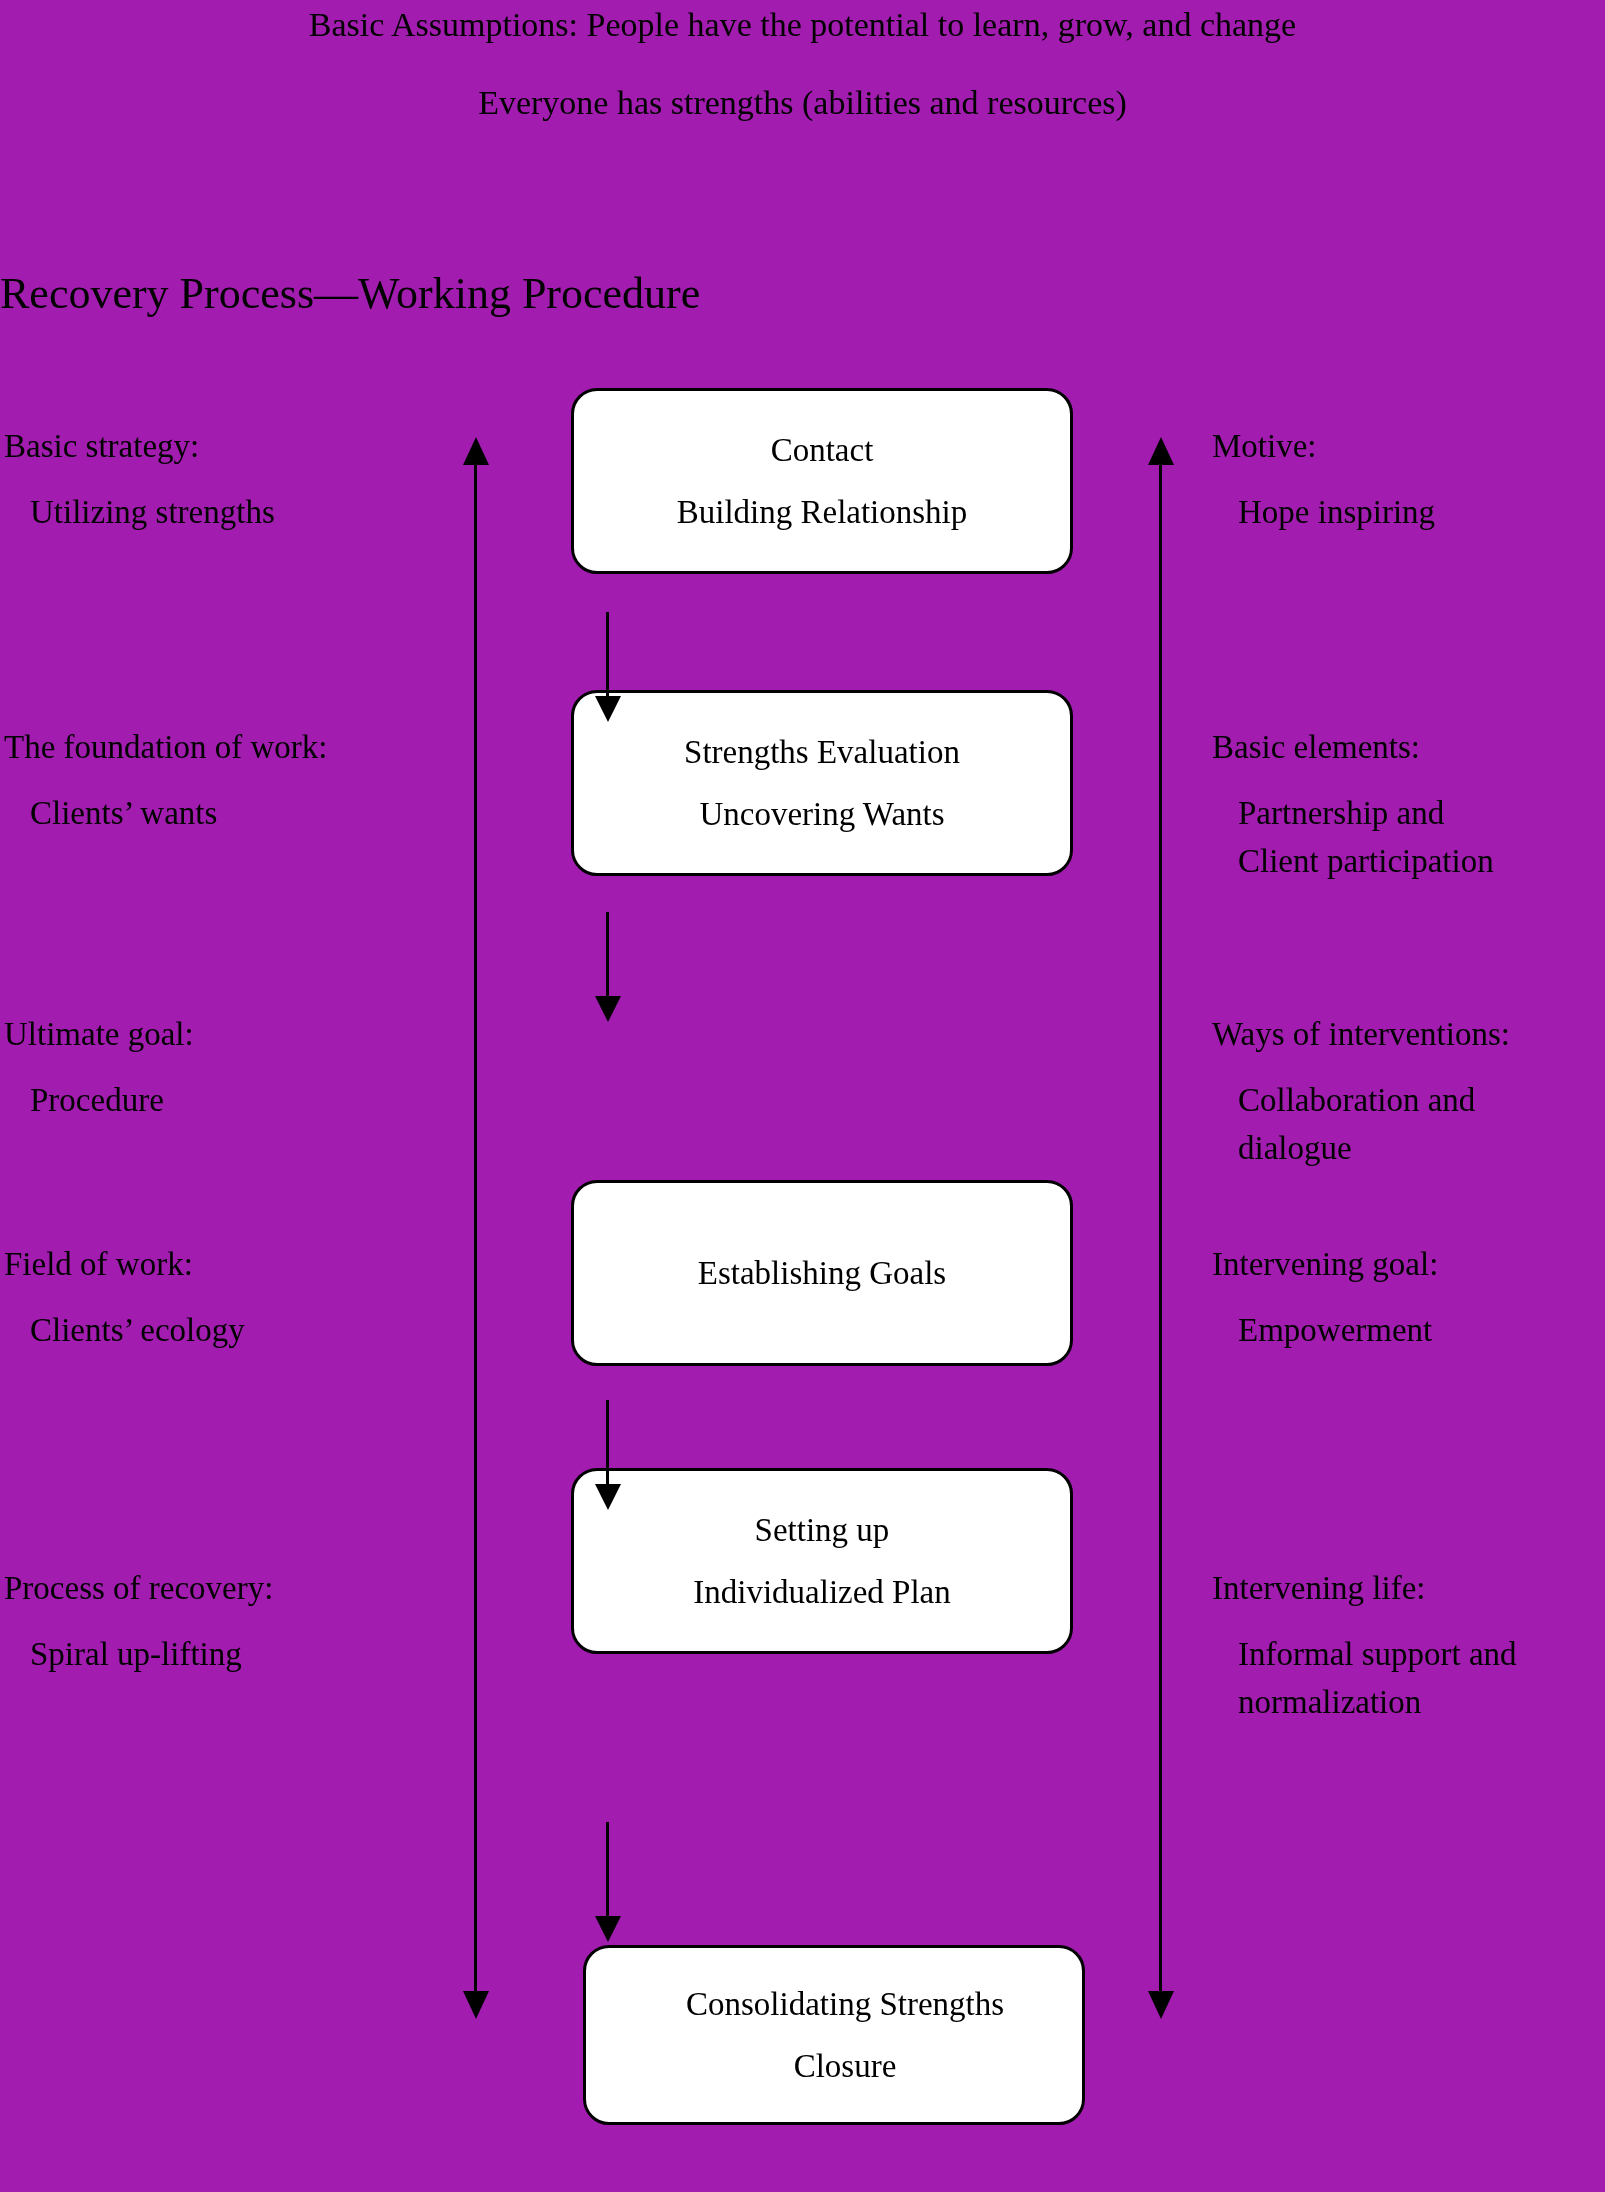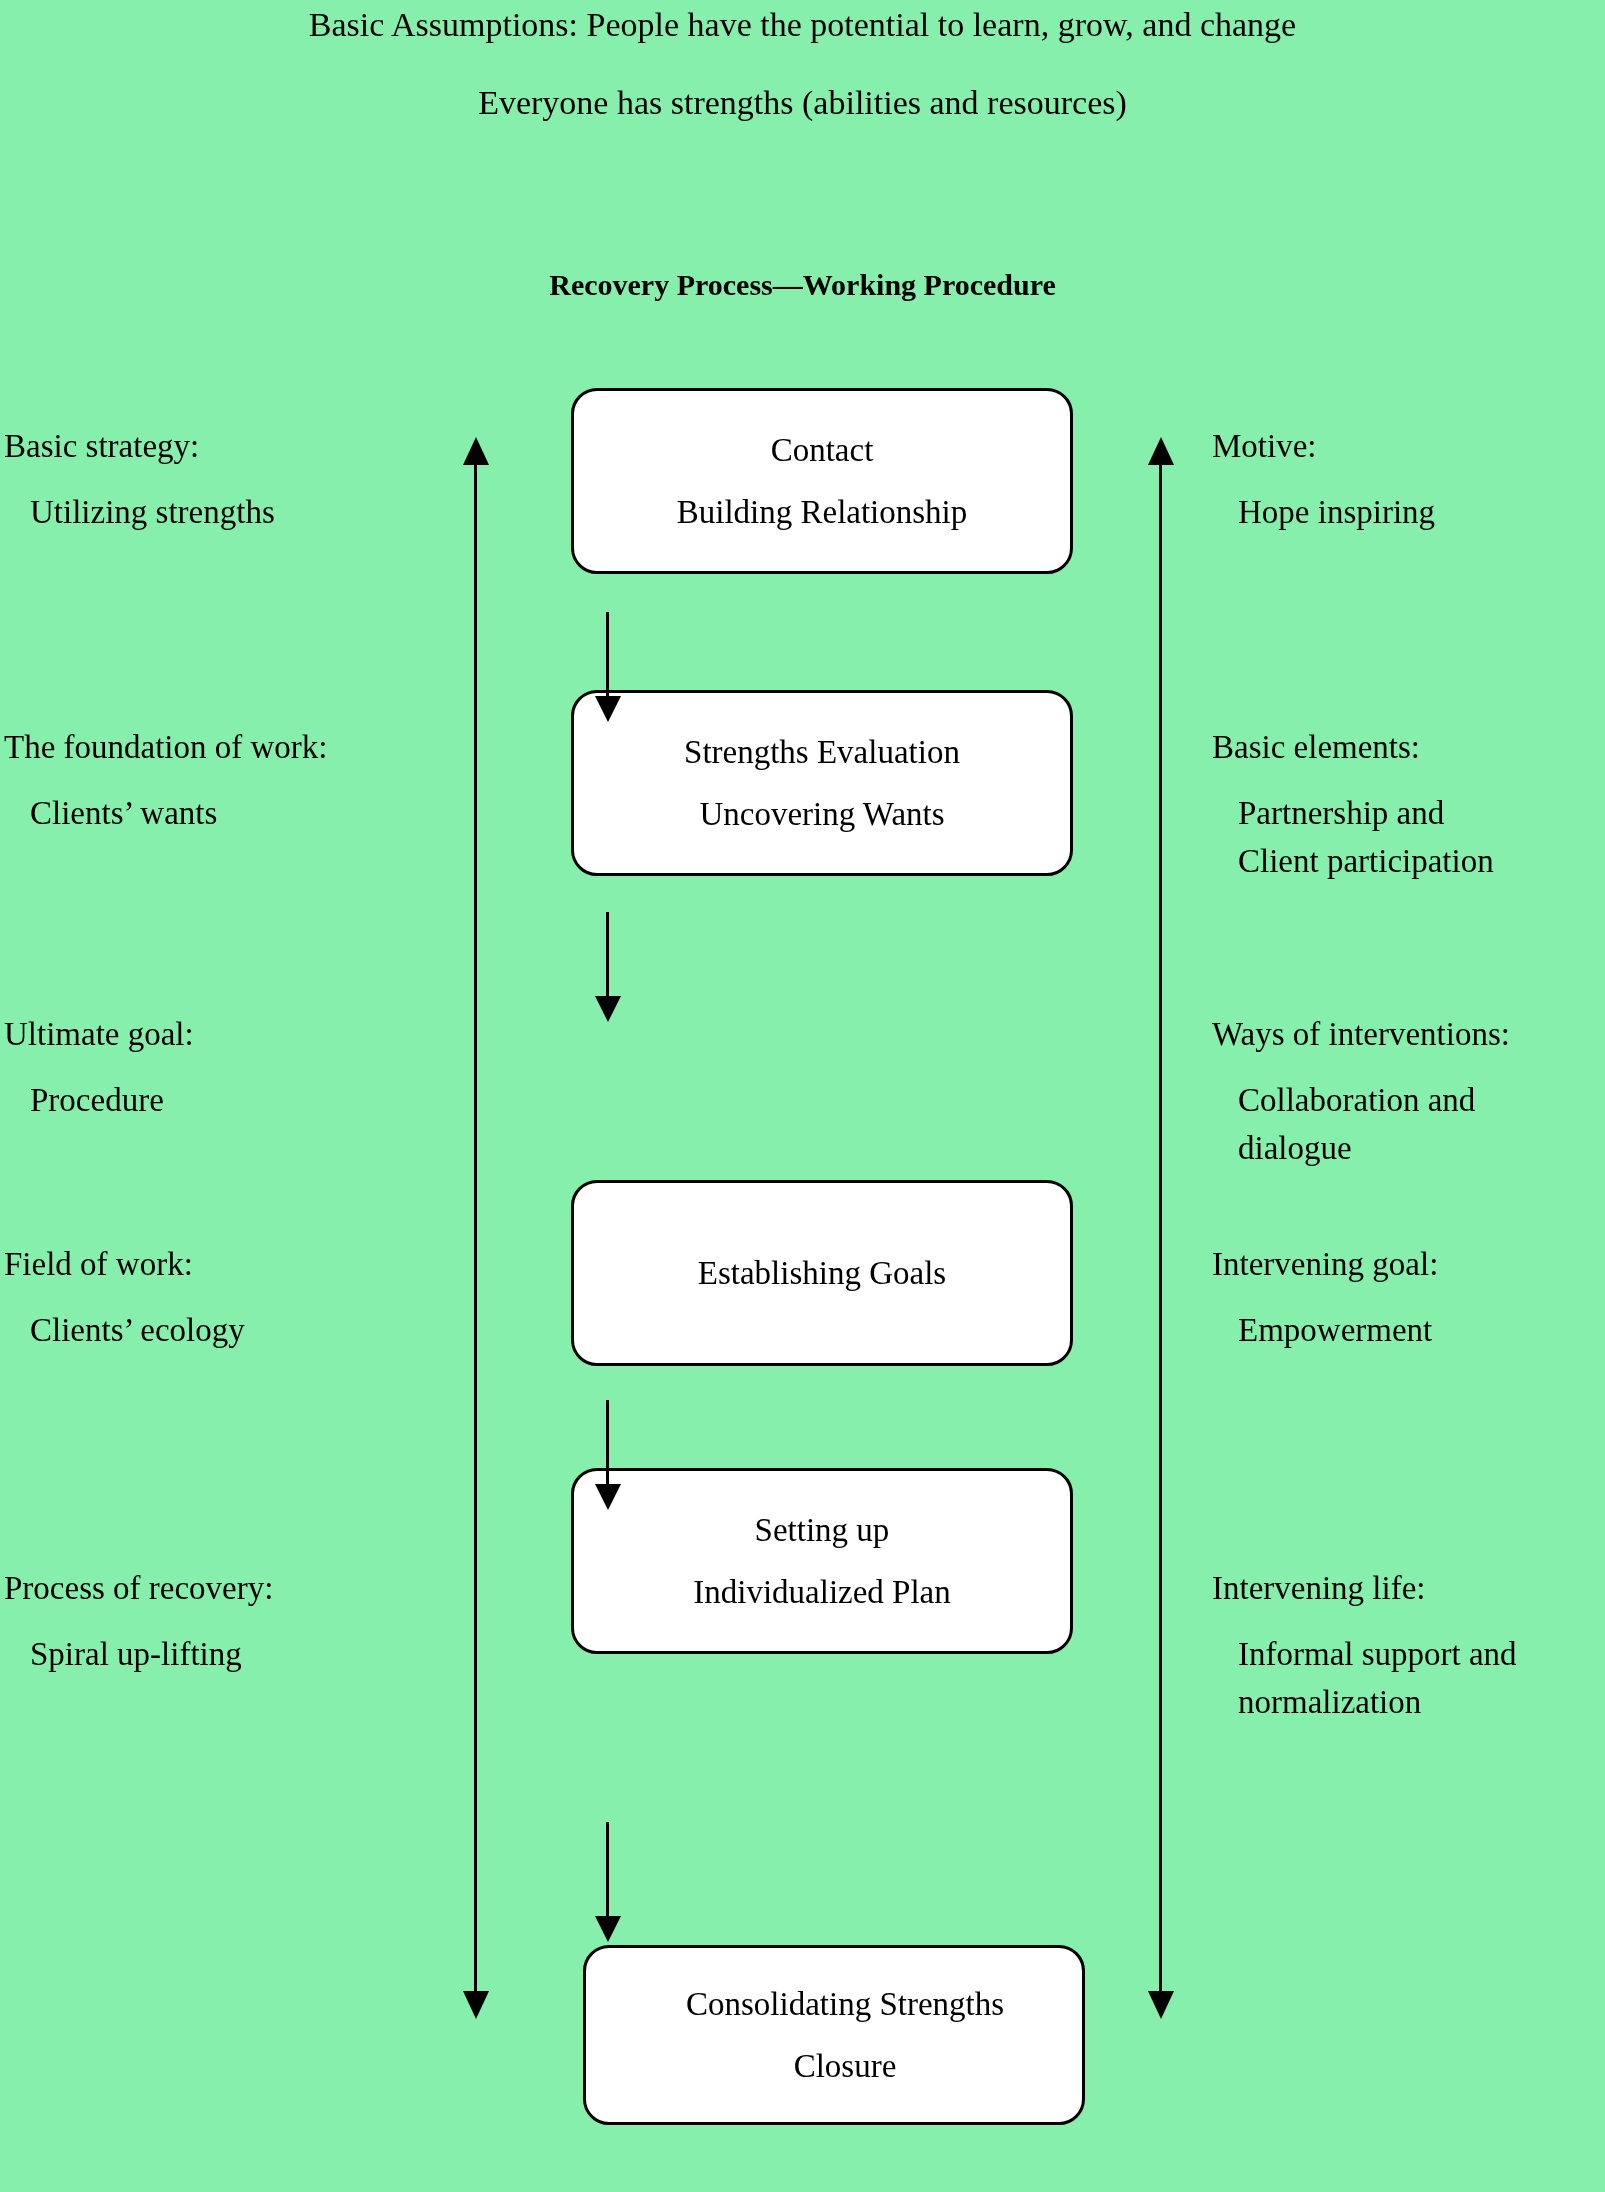--- a/index.html
+++ b/index.html
@@ -8,43 +8,42 @@
     background: #ffffff;
   }
   body {
     font-family: "Liberation Serif", "DejaVu Serif", serif;
     color: #000000;
   }
   #page {
     position: relative;
     width: 1605px;
     height: 2192px;
-    background: #86efac;
+    background: #a21caf;
     overflow: hidden;
   }
 
   
   .assumption {
     position: absolute;
     width: 100%;
     text-align: center;
     font-size: 34px;
     line-height: 1.1;
     white-space: nowrap;
   }
   #assumption-1 { top: 6px;  }
   #assumption-2 { top: 84px; }
 
   #diagram-title {
     position: absolute;
     top: 268px;
     width: 100%;
-    text-align: center;
-    font-size: 30px;
-    font-weight: bold;
+    font-size: 44px;
+    font-weight: normal;
     white-space: nowrap;
   }
 
   
   .process-box {
     position: absolute;
     left: 571px;
     width: 502px;
     box-sizing: border-box;
     border: 3px solid #000000;

